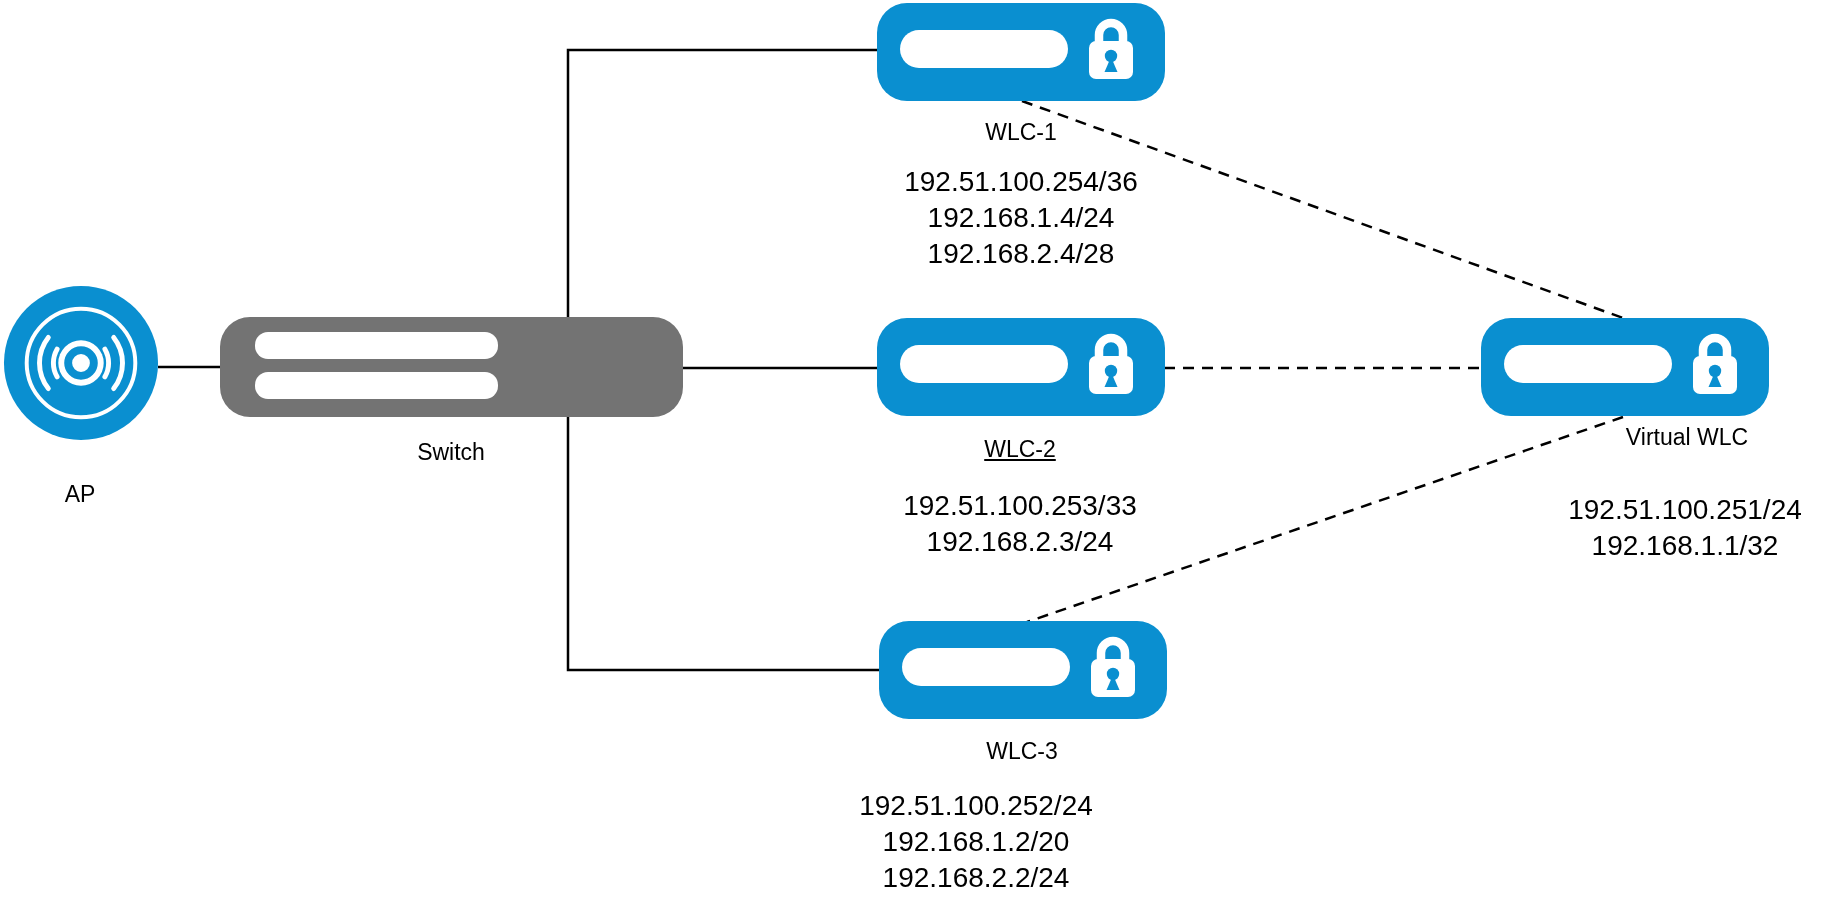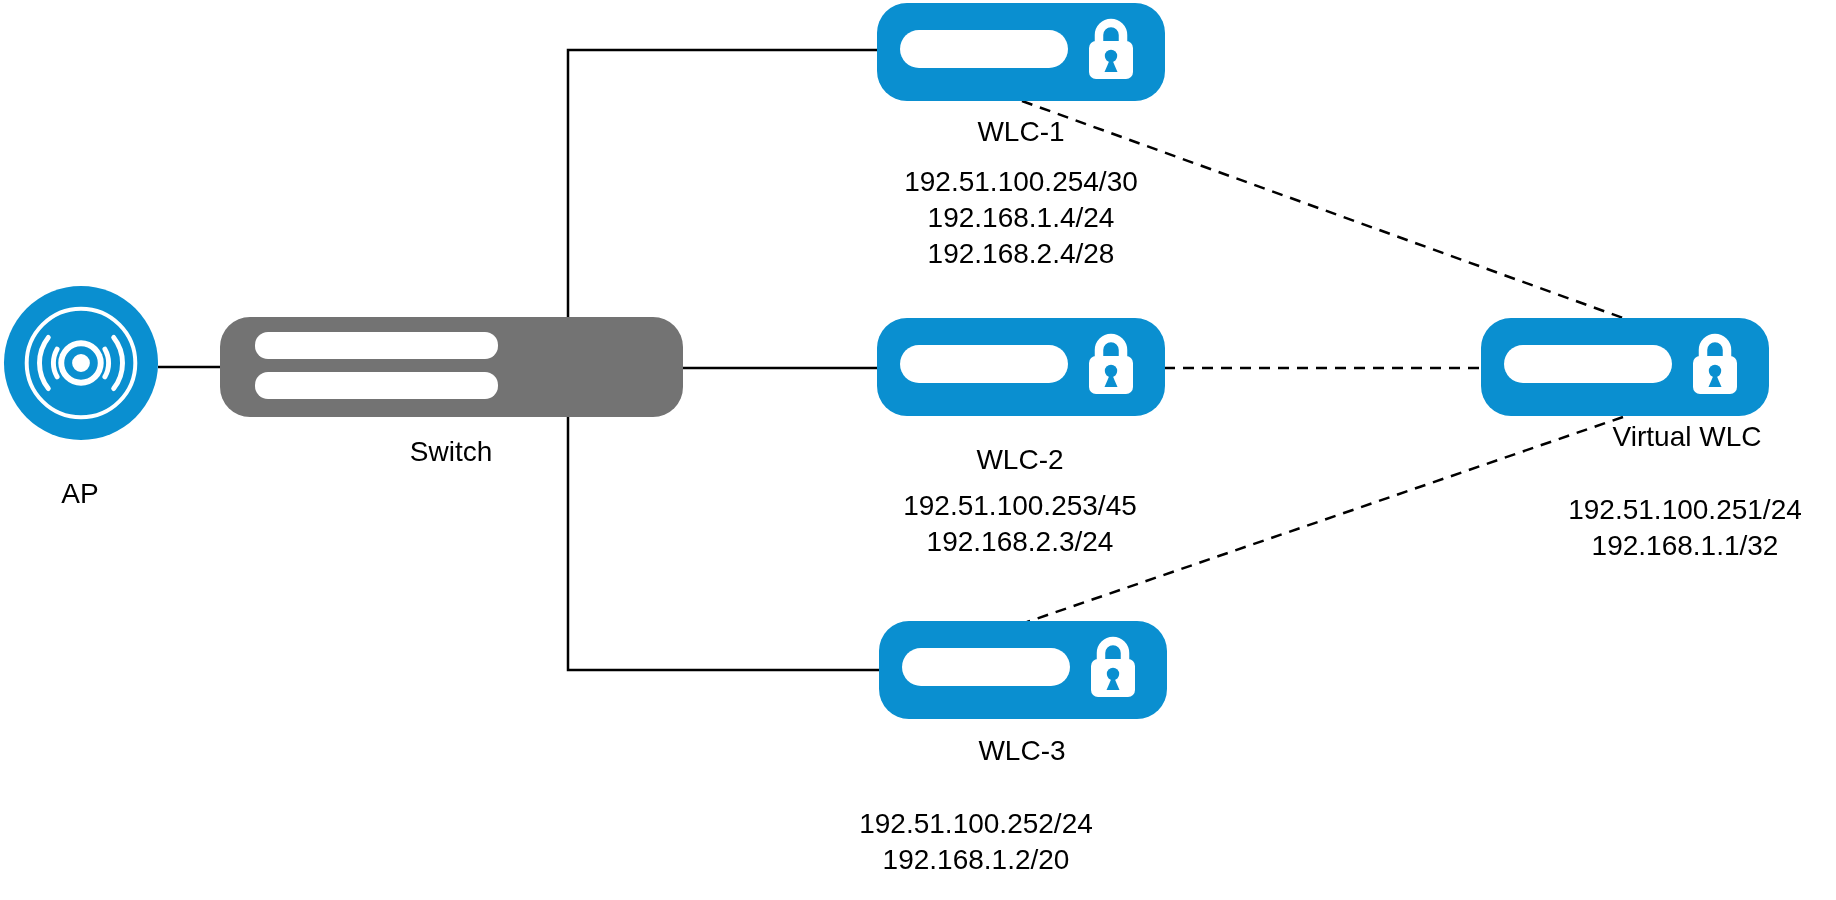--- a/index.html
+++ b/index.html
@@ -34,21 +34,21 @@
     position:absolute;left:35px;
     width:243px;height:27px;
     background:#ffffff;border-radius:13px;
   }
   .switch-bar.b1{top:15px;}
   .switch-bar.b2{top:55px;}
   
   .label{
     position:absolute;z-index:3;
     transform:translate(-50%,-50%);
-    font-size:28px;line-height:36px;
+    font-size:23px;line-height:36px;
     white-space:nowrap;text-align:center;
   }
   .ip-block{
     position:absolute;z-index:3;
     transform:translate(-50%,-50%);
     font-size:28px;line-height:36px;
     white-space:nowrap;text-align:center;
   }
 </style>
 </head>
@@ -127,35 +127,36 @@
       <path d="M 24 44 L 17.5 59 h 13 Z" fill="#0a8fd0"></path>
     </svg>
   </div>
 
   <div class="label" style="left:80px;top:494px;">AP</div>
 
   <div class="label" style="left:451px;top:452px;">Switch</div>
 
   <div class="label" style="left:1021px;top:132px;">WLC-1</div>
   <div class="ip-block" style="left:1021px;top:218px;">
-    <div>192.51.100.254/30</div>
+    <div>192.51.100.254/36</div>
     <div>192.168.1.4/24</div>
     <div>192.168.2.4/28</div>
   </div>
 
-  <div class="label" style="left:1020px;top:460px;">WLC-2</div>
+  <div class="label" style="left:1020px;top:449px;text-decoration:underline;">WLC-2</div>
   <div class="ip-block" style="left:1020px;top:524px;">
-    <div>192.51.100.253/45</div>
+    <div>192.51.100.253/33</div>
     <div>192.168.2.3/24</div>
   </div>
 
   <div class="label" style="left:1022px;top:751px;">WLC-3</div>
   <div class="ip-block" style="left:976px;top:842px;text-align:center;">
     <div>192.51.100.252/24</div>
     <div>192.168.1.2/20</div>
+    <div>192.168.2.2/24</div>
   </div>
 
   <div class="label" style="left:1687px;top:437px;">Virtual WLC</div>
   <div class="ip-block" style="left:1685px;top:528px;">
     <div>192.51.100.251/24</div>
     <div>192.168.1.1/32</div>
   </div>
 
 </div>
 

